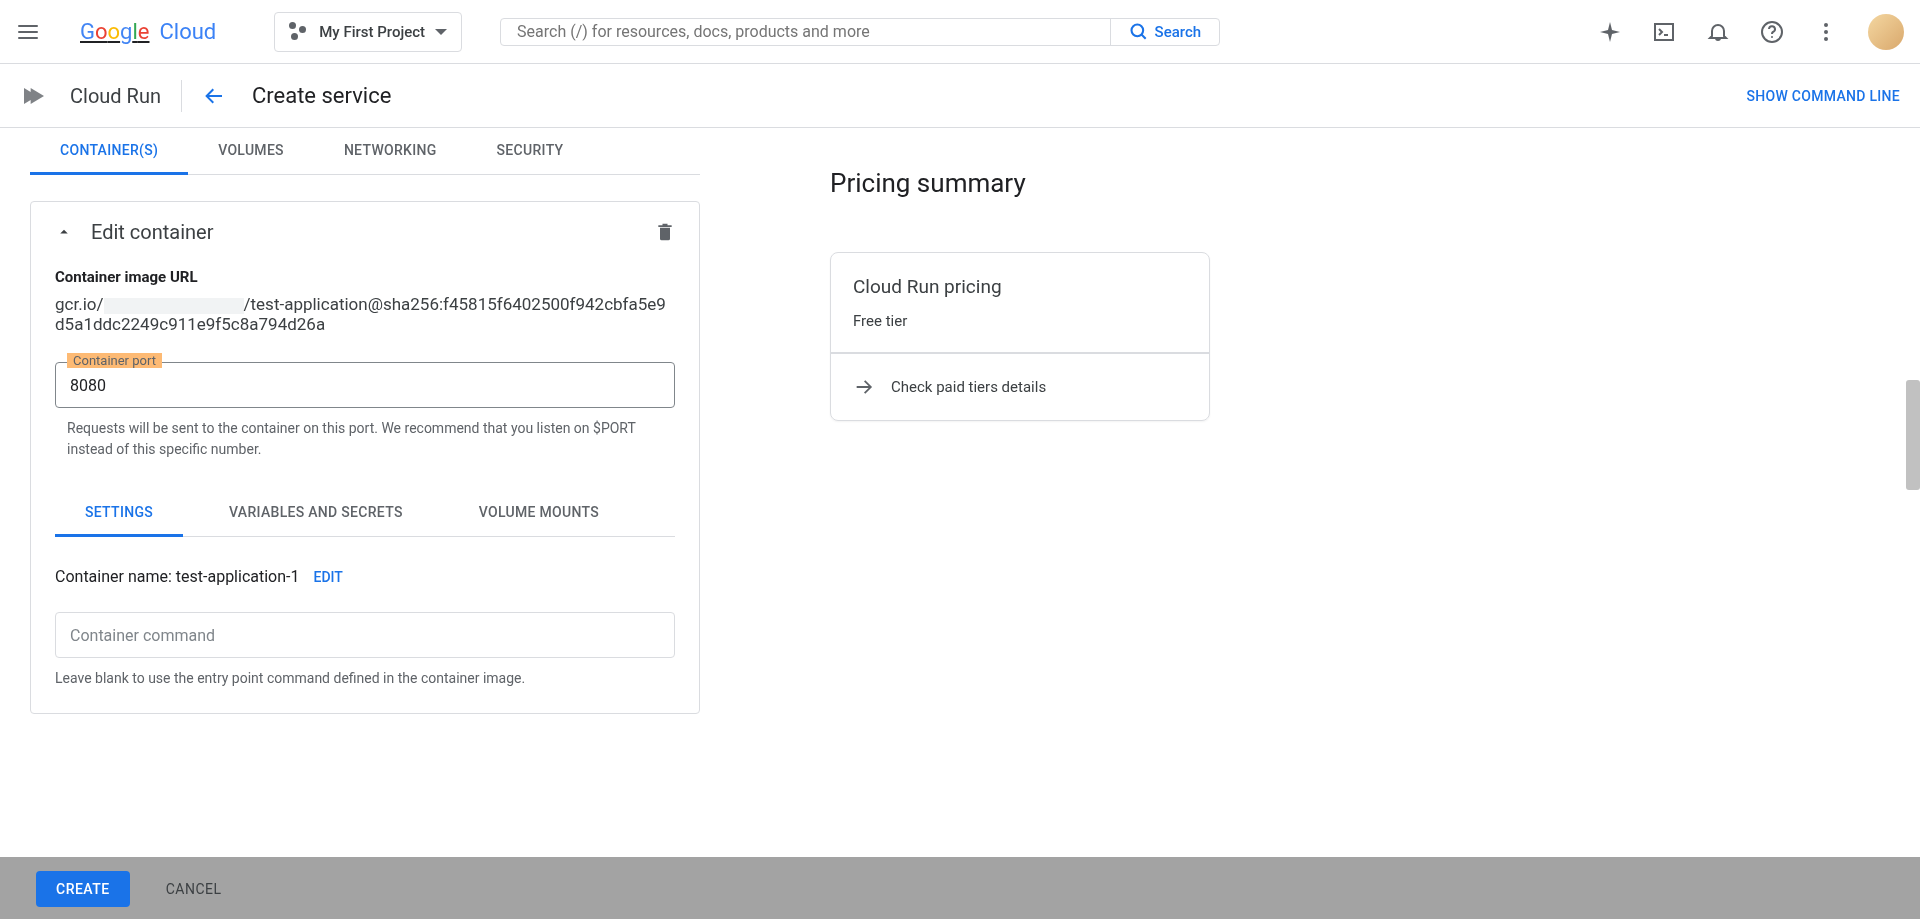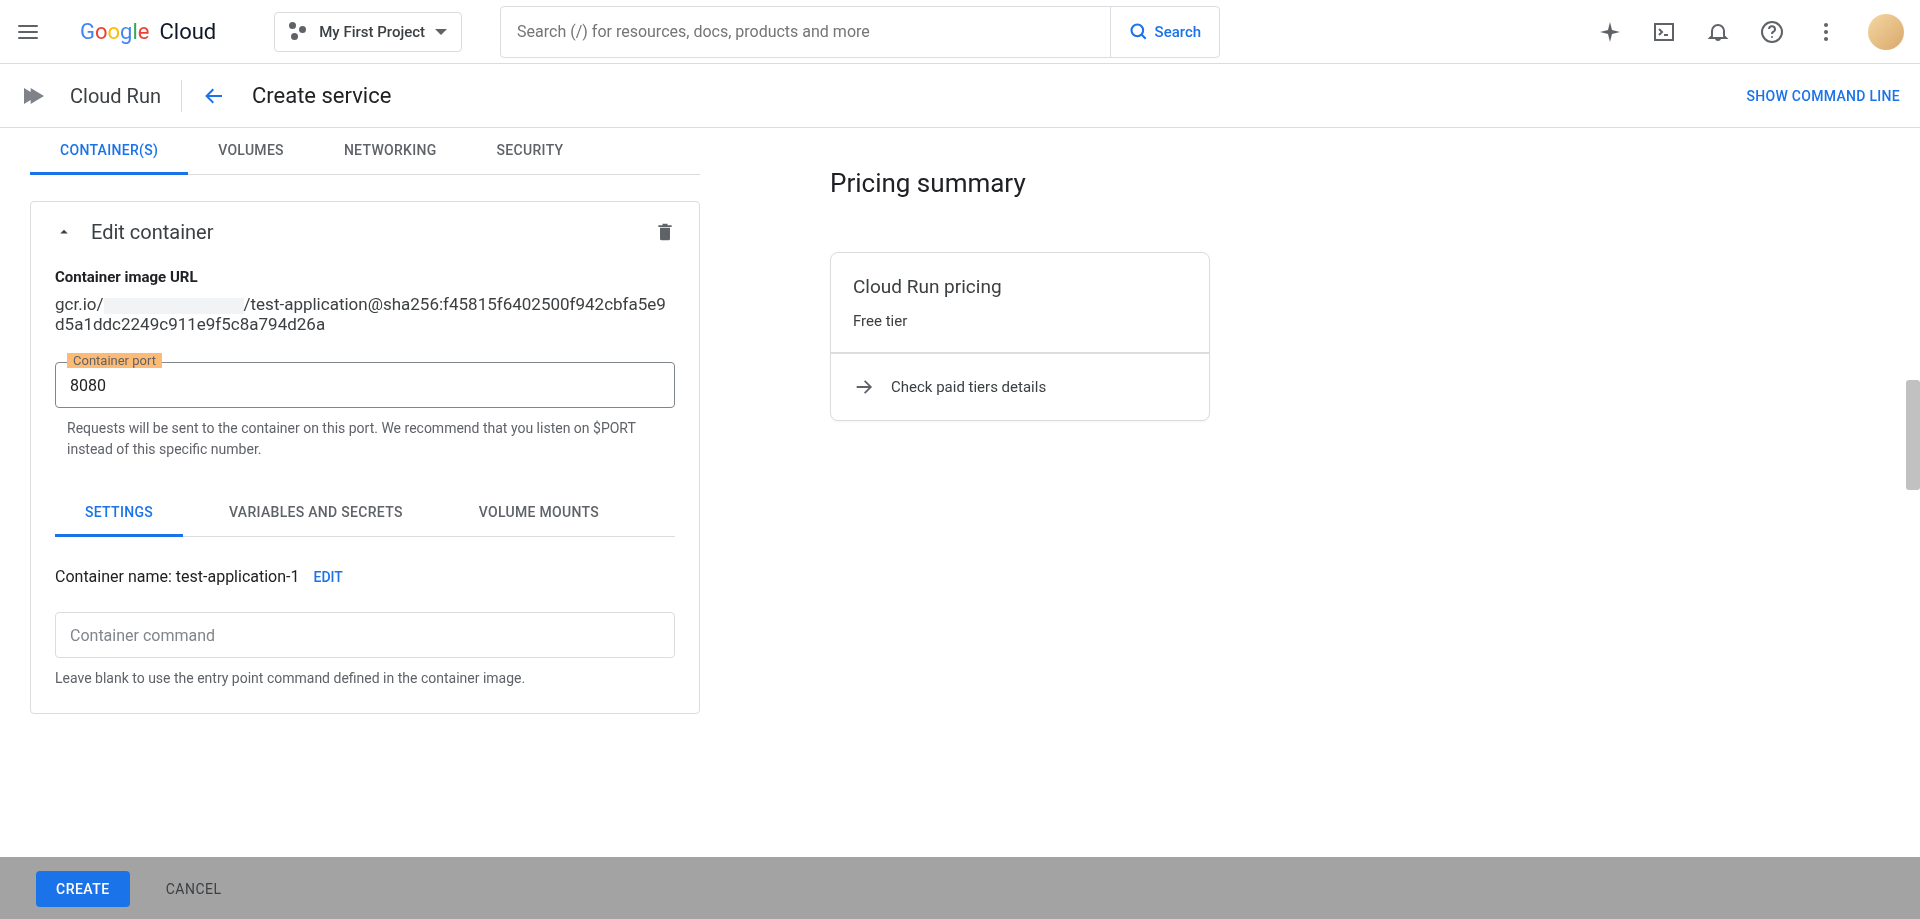--- a/index.html
+++ b/index.html
@@ -3,33 +3,33 @@
 <meta charset="utf-8">
 <style>
 * { box-sizing: border-box; margin: 0; padding: 0; font-family: 'Google Sans', Roboto, Arial, sans-serif; }
 body { background: #fff; color: #202124; width: 1920px; height: 919px; overflow: hidden; position: relative; }
 
 
 .topbar { height: 64px; display: flex; align-items: center; padding: 0 16px; border-bottom: 1px solid #dadce0; gap: 16px; }
 .menu-icon { width: 24px; height: 24px; cursor: pointer; display:flex; flex-direction:column; justify-content:center; gap:4px; padding:0 2px;}
 .menu-icon span{height:2px;background:#5f6368;border-radius:1px;}
 .logo { display:flex; align-items:center; gap:6px; margin-left:24px;}
-.logo-text{font-size:22px; font-weight:400;}
+.logo-text{font-size:22px; font-weight:400;text-decoration:underline;}
 .g-blue{color:#4285F4} .g-red{color:#EA4335} .g-yellow{color:#FBBC05} .g-green{color:#34A853}
-.cloud-word{color:#0f172a; font-size:22px; margin-left:4px;}
+.cloud-word{color:#3b82f6; font-size:22px; margin-left:4px;}
 
 .project-picker{margin-left:42px; display:flex; align-items:center; gap:10px; border:1px solid #dadce0; border-radius:4px; height:40px; padding:0 14px; cursor:pointer;}
 .proj-icon{width:20px;height:20px;position:relative}
 .proj-icon .d1{position:absolute;width:7px;height:7px;border-radius:50%;background:#5f6368;left:0;top:0}
 .proj-icon .d2{position:absolute;width:7px;height:7px;border-radius:50%;background:#5f6368;left:10px;top:4px}
 .proj-icon .d3{position:absolute;width:7px;height:7px;border-radius:50%;background:#5f6368;left:2px;top:11px}
 .proj-name{font-size:15px; font-weight:500; color:#3c4043;}
 .dropdown-caret{width:0;height:0;border-left:6px solid transparent;border-right:6px solid transparent;border-top:6px solid #5f6368;}
 
-.searchbox{display:flex; align-items:center; border:1px solid #dadce0; border-radius:4px; height:52px; flex:0 0 720px; margin-left:22px;}
+.searchbox{display:flex; align-items:center; border:1px solid #dadce0; border-radius:4px; height:28px; flex:0 0 720px; margin-left:22px;}
 .searchbox input{border:none; outline:none; font-size:16px; padding:0 16px; flex:1; color:#5f6368; background:transparent;}
 .search-btn{display:flex; align-items:center; gap:6px; border-left:1px solid #dadce0; height:100%; padding:0 18px; color:#1a73e8; font-weight:500; font-size:15px;}
 
 .top-icons{margin-left:auto; display:flex; align-items:center; gap:30px;}
 .top-icons .ic{color:#5f6368; cursor:pointer;}
 .avatar{width:36px;height:36px;border-radius:50%;background:linear-gradient(135deg,#f4d7a1,#d9a86c);}
 
 
 .subheader{height:64px; display:flex; align-items:center; padding:0 20px; border-bottom:1px solid #dadce0;}
 .crun-icon{width:32px;height:32px; color:#5f6368;}

